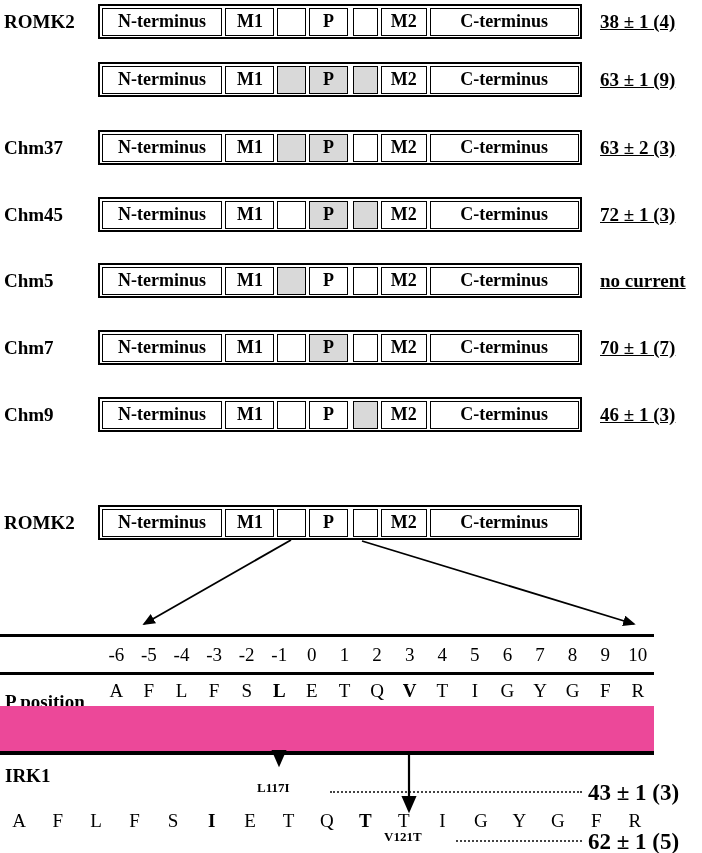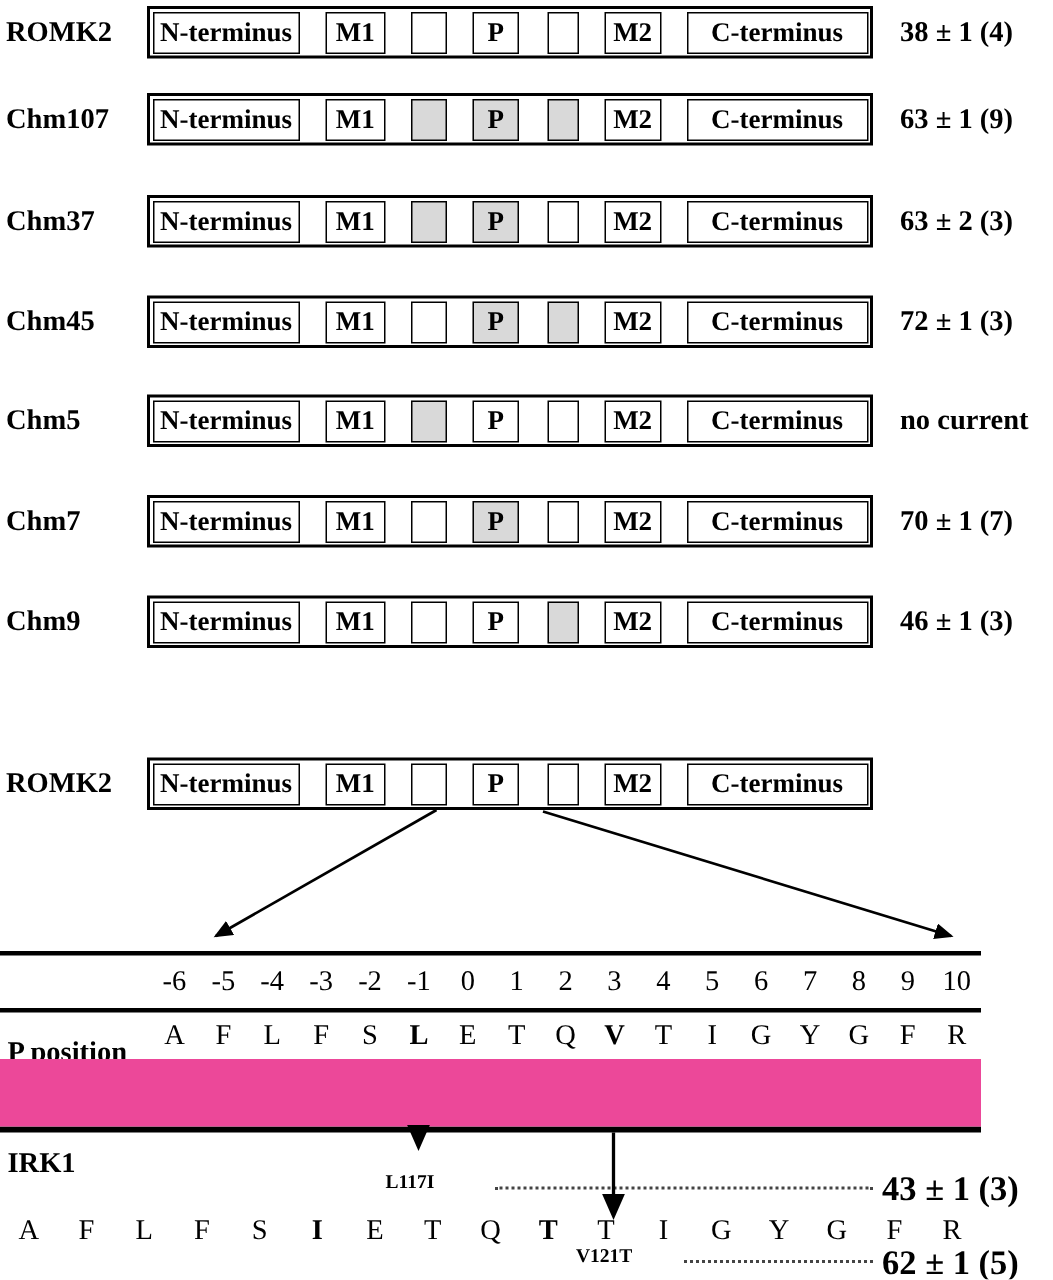--- a/index.html
+++ b/index.html
@@ -10,38 +10,38 @@
 
   
   .construct-row { position:absolute; left:0; width:702px; height:35px; }
   .construct-label {
     position:absolute; left:4px; top:0; height:35px; line-height:35px;
     font-weight:bold; font-size:19px; white-space:nowrap;
   }
   .construct-box {
     position:absolute; left:98px; top:0; width:484px; height:35px;
     border:2.5px solid #000; box-sizing:border-box; background:#fff;
-    display:flex; align-items:stretch; padding:1.5px; gap:17px;
+    display:flex; align-items:stretch; padding:1.5px; gap:3px;
   }
   .seg {
     border:1.8px solid #000; box-sizing:border-box; background:#fff;
     display:flex; align-items:center; justify-content:center;
     font-weight:bold; font-size:18px; min-width:0; flex-basis:0;
   }
   .seg-nterm  { flex-grow:124; }
   .seg-m1     { flex-grow:49; }
   .seg-linker1{ flex-grow:28; }
   .seg-p      { flex-grow:38; }
   .seg-linker2{ flex-grow:24; margin-left:2px; }
   .seg-m2     { flex-grow:46; }
   .seg-cterm  { flex-grow:153; }
   .seg.shaded { background:#d9d9d9; }
   .construct-value {
     position:absolute; left:600px; top:0; height:35px; line-height:35px;
-    font-weight:bold; font-size:19px; white-space:nowrap;
+    font-weight:bold; font-size:19px; white-space:nowrap;text-decoration:underline;
   }
 
   
   .rule { position:absolute; left:0; width:654px; background:#000; }
   .rule-a { top:634px; height:3px; }
   .rule-b { top:672px; height:3px; }
   .rule-c { top:751px; height:4px; }
   .aln-row { position:absolute; left:0; width:654px; display:flex; }
   .pos-row   { top:637px; height:35px; line-height:35px; }
   .seq-row-1 { top:675px; height:31px; line-height:31px; }
@@ -74,21 +74,20 @@
       <div class="seg seg-linker1"></div>
       <div class="seg seg-p">P</div>
       <div class="seg seg-linker2"></div>
       <div class="seg seg-m2">M2</div>
       <div class="seg seg-cterm">C-terminus</div>
     </div>
     <div class="construct-value">38 ± 1 (4)</div>
   </div>
 
   <div class="construct-row" style="top:62px">
-    <div class="construct-label">Chm107</div>
     <div class="construct-box">
       <div class="seg seg-nterm">N-terminus</div>
       <div class="seg seg-m1">M1</div>
       <div class="seg seg-linker1 shaded"></div>
       <div class="seg seg-p shaded">P</div>
       <div class="seg seg-linker2 shaded"></div>
       <div class="seg seg-m2">M2</div>
       <div class="seg seg-cterm">C-terminus</div>
     </div>
     <div class="construct-value">63 ± 1 (9)</div>

